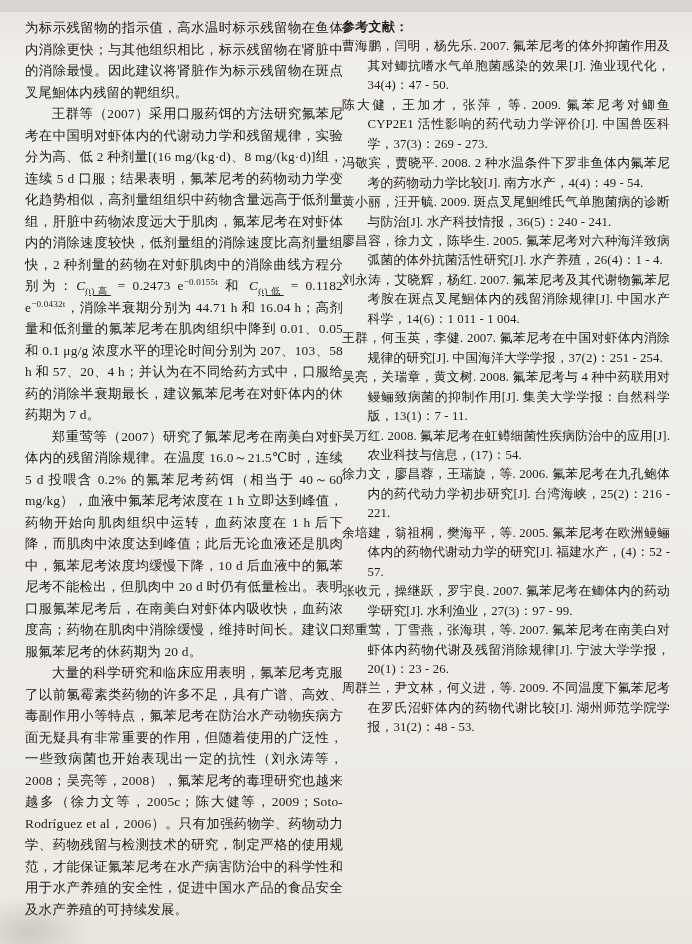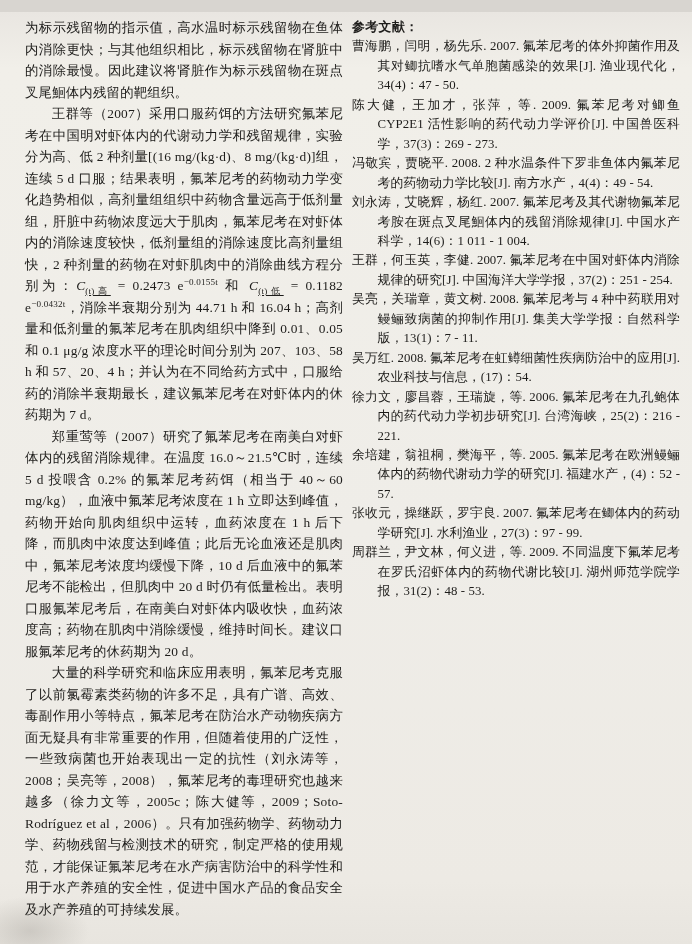--- a/index.html
+++ b/index.html
@@ -29,21 +29,21 @@
     top: 5px;
     text-align: justify;
   }
   .col-left {
     left: 25px;
     width: 318px;
     font-size: 13.4px;
     line-height: 21.5px;
   }
   .col-right {
-    left: 352px;
+    left: 342px;
     width: 328px;
     font-size: 12.8px;
     line-height: 19.45px;
   }
   p { margin: 0; }
   .indent { text-indent: 2em; }
   .body-text { letter-spacing: 0.2px; }
   sub, sup { line-height: 0; }
   sub { font-size: 0.68em; text-decoration: underline; }
   sup { font-size: 0.68em; }
@@ -82,23 +82,26 @@
 
     <p class="indent">大量的科学研究和临床应用表明，氟苯尼考克服了以前氯霉素类药物的许多不足，具有广谱、高效、毒副作用小等特点，氟苯尼考在防治水产动物疾病方面无疑具有非常重要的作用，但随着使用的广泛性，一些致病菌也开始表现出一定的抗性（刘永涛等，2008；吴亮等，2008），氟苯尼考的毒理研究也越来越多（徐力文等，2005c；陈大健等，2009；Soto-Rodríguez et al，2006）。只有加强药物学、药物动力学、药物残留与检测技术的研究，制定严格的使用规范，才能保证氟苯尼考在水产病害防治中的科学性和用于水产养殖的安全性，促进中国水产品的食品安全及水产养殖的可持续发展。</p>
   </div>
 
   <div class="col col-right">
     <p class="ref-heading">参考文献：</p>
 
     <p class="ref-item">曹海鹏，闫明，杨先乐. 2007. 氟苯尼考的体外抑菌作用及其对鲫抗嗜水气单胞菌感染的效果[J]. 渔业现代化，34(4)：47 - 50.</p>
     <p class="ref-item">陈大健，王加才，张萍，等. 2009. 氟苯尼考对鲫鱼 CYP2E1 活性影响的药代动力学评价[J]. 中国兽医科学，37(3)：269 - 273.</p>
     <p class="ref-item">冯敬宾，贾晓平. 2008. 2 种水温条件下罗非鱼体内氟苯尼考的药物动力学比较[J]. 南方水产，4(4)：49 - 54.</p>
+    <p class="ref-item">黄小丽，汪开毓. 2009. 斑点叉尾鮰维氏气单胞菌病的诊断与防治[J]. 水产科技情报，36(5)：240 - 241.</p>
+    <p class="ref-item">廖昌容，徐力文，陈毕生. 2005. 氟苯尼考对六种海洋致病弧菌的体外抗菌活性研究[J]. 水产养殖，26(4)：1 - 4.</p>
     <p class="ref-item">刘永涛，艾晓辉，杨红. 2007. 氟苯尼考及其代谢物氟苯尼考胺在斑点叉尾鮰体内的残留消除规律[J]. 中国水产科学，14(6)：1 011 - 1 004.</p>
     <p class="ref-item">王群，何玉英，李健. 2007. 氟苯尼考在中国对虾体内消除规律的研究[J]. 中国海洋大学学报，37(2)：251 - 254.</p>
     <p class="ref-item">吴亮，关瑞章，黄文树. 2008. 氟苯尼考与 4 种中药联用对鳗鲡致病菌的抑制作用[J]. 集美大学学报：自然科学版，13(1)：7 - 11.</p>
     <p class="ref-item">吴万红. 2008. 氟苯尼考在虹鳟细菌性疾病防治中的应用[J]. 农业科技与信息，(17)：54.</p>
     <p class="ref-item">徐力文，廖昌蓉，王瑞旋，等. 2006. 氟苯尼考在九孔鲍体内的药代动力学初步研究[J]. 台湾海峡，25(2)：216 - 221.</p>
     <p class="ref-item">余培建，翁祖桐，樊海平，等. 2005. 氟苯尼考在欧洲鳗鲡体内的药物代谢动力学的研究[J]. 福建水产，(4)：52 - 57.</p>
     <p class="ref-item">张收元，操继跃，罗宇良. 2007. 氟苯尼考在鲫体内的药动学研究[J]. 水利渔业，27(3)：97 - 99.</p>
+    <p class="ref-item">郑重莺，丁雪燕，张海琪，等. 2007. 氟苯尼考在南美白对虾体内药物代谢及残留消除规律[J]. 宁波大学学报，20(1)：23 - 26.</p>
     <p class="ref-item">周群兰，尹文林，何义进，等. 2009. 不同温度下氟苯尼考在罗氏沼虾体内的药物代谢比较[J]. 湖州师范学院学报，31(2)：48 - 53.</p>
   </div>
 
 </div>
 
 </body></html>

